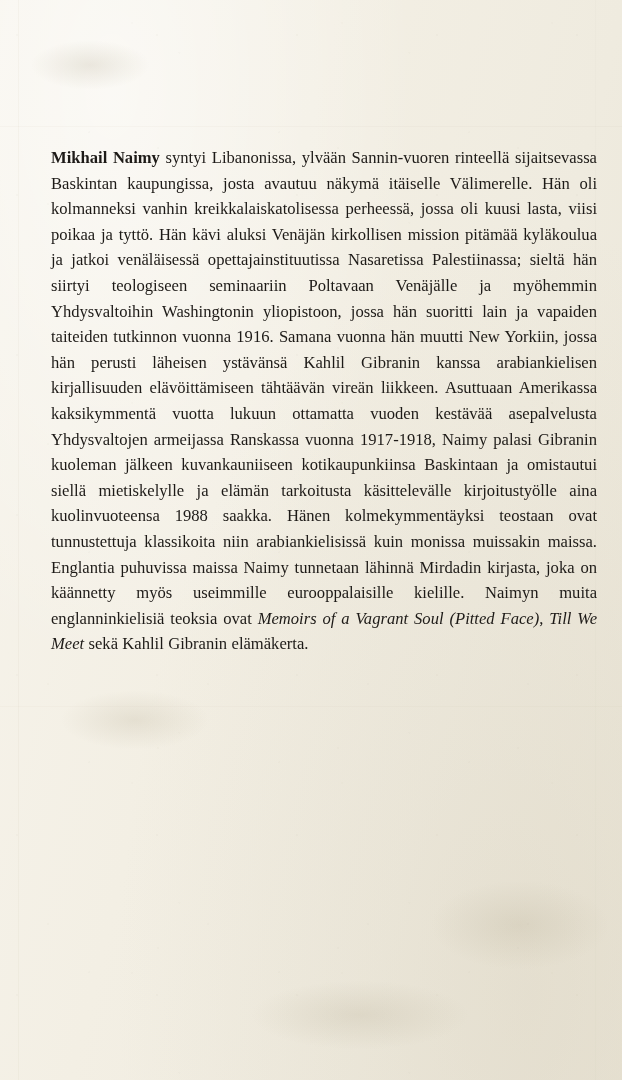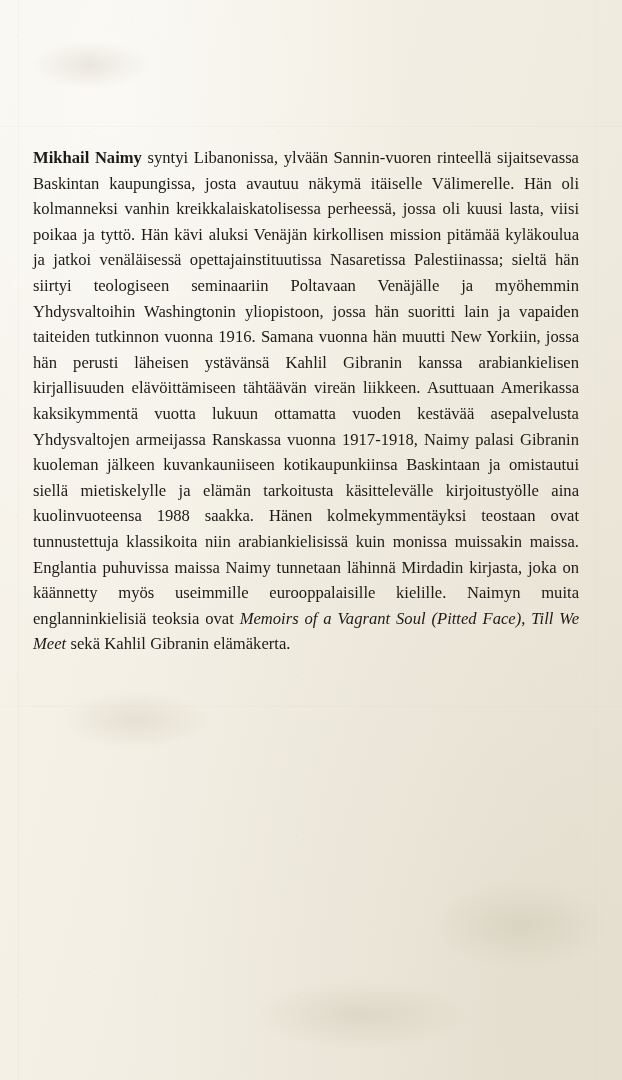--- a/index.html
+++ b/index.html
@@ -59,21 +59,21 @@
     border-radius: 50%;
     background: radial-gradient(ellipse at center, rgba(176,166,140,0.22) 0%, rgba(176,166,140,0) 70%);
   }
   .smudge-1 { left: 60px;  top: 690px;  width: 150px; height: 60px; }
   .smudge-2 { left: 430px; top: 880px;  width: 180px; height: 90px; }
   .smudge-3 { left: 250px; top: 980px;  width: 220px; height: 70px; }
   .smudge-4 { left: 30px;  top: 40px;   width: 120px; height: 50px; }
 
   .textblock {
     position: absolute;
-    left: 33px;
+    left: 51px;
     top: 145px;
     width: 546px;
     font-size: 16.6px;
     line-height: 25.6px;
     color: #1d1a17;
     text-align: justify;
     text-justify: inter-word;
     letter-spacing: 0.0px;
     word-spacing: 0.2px;
   }

